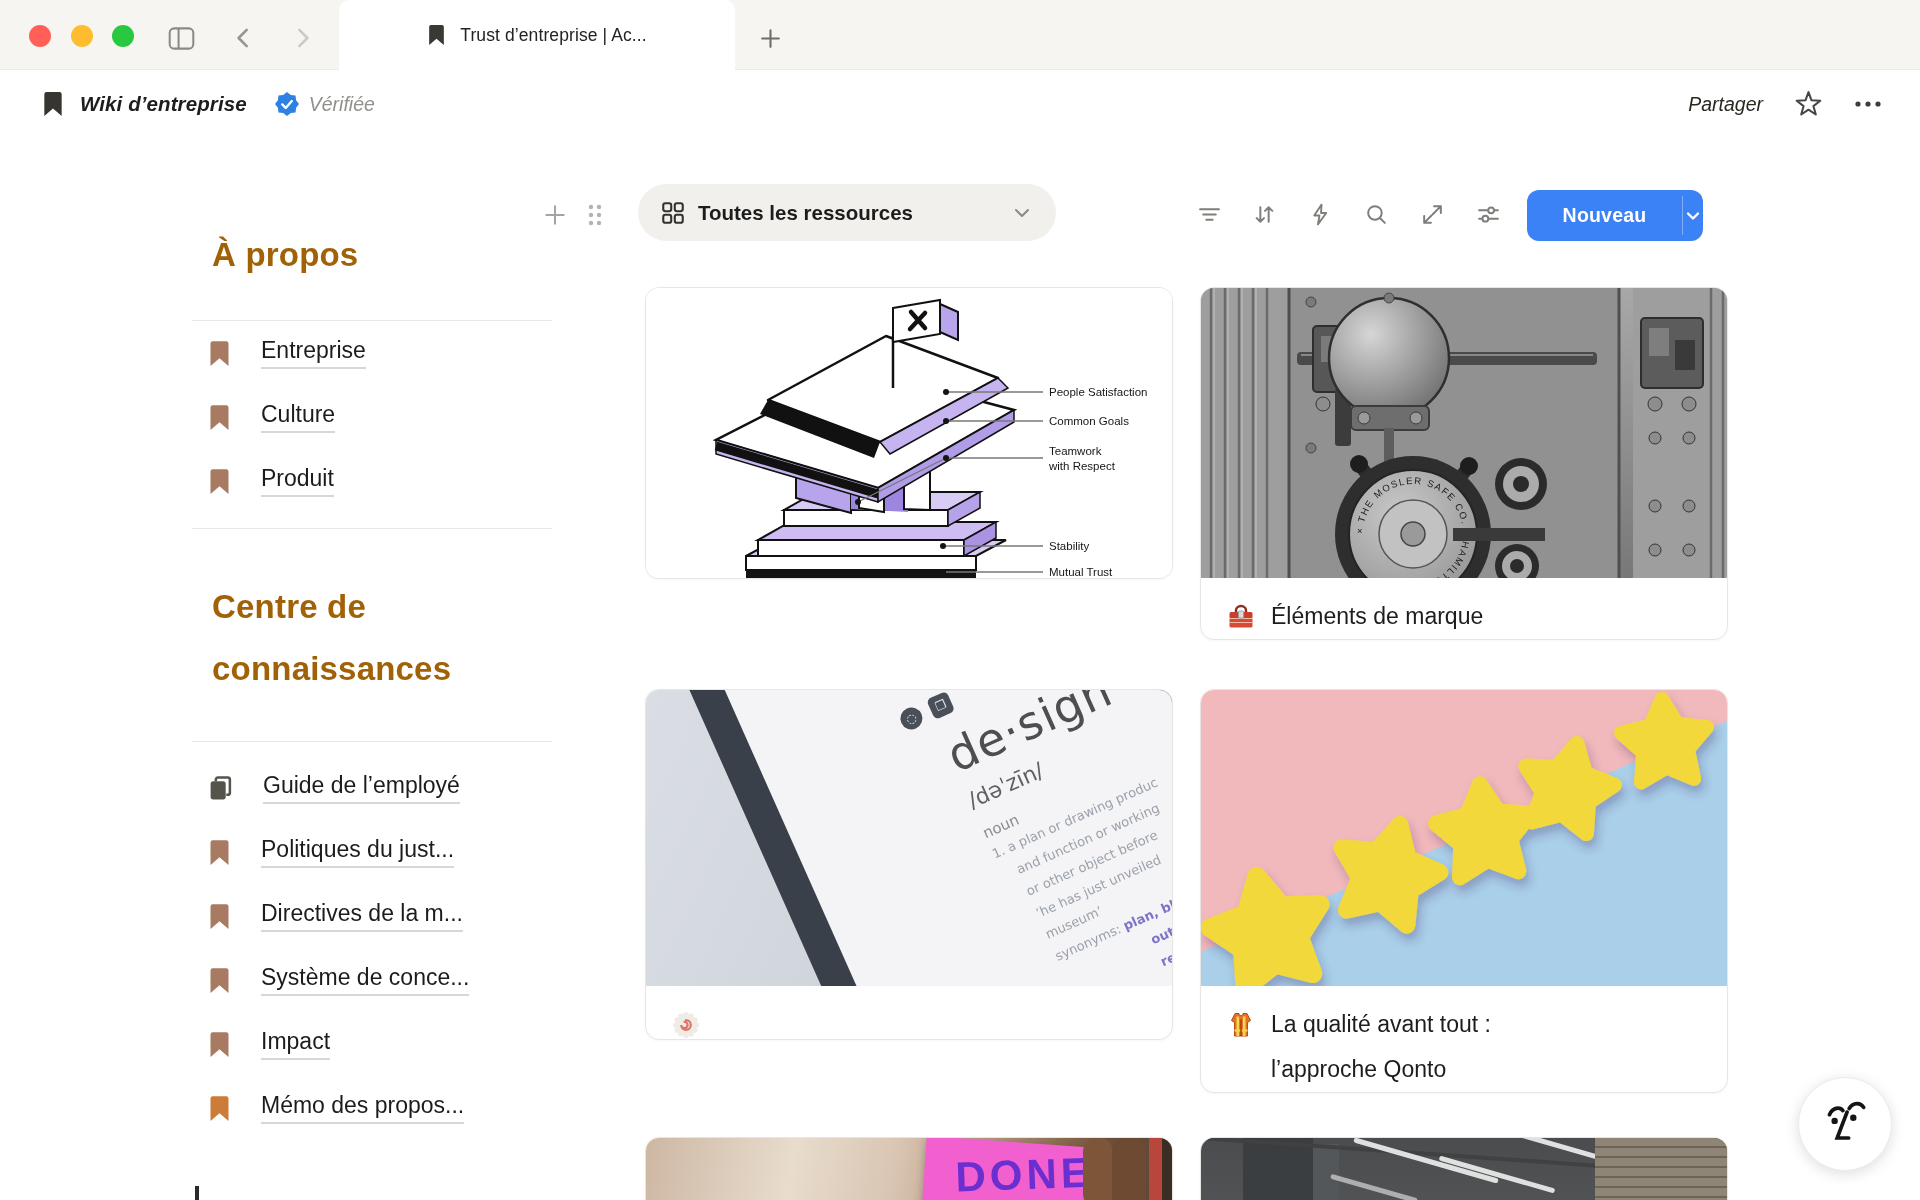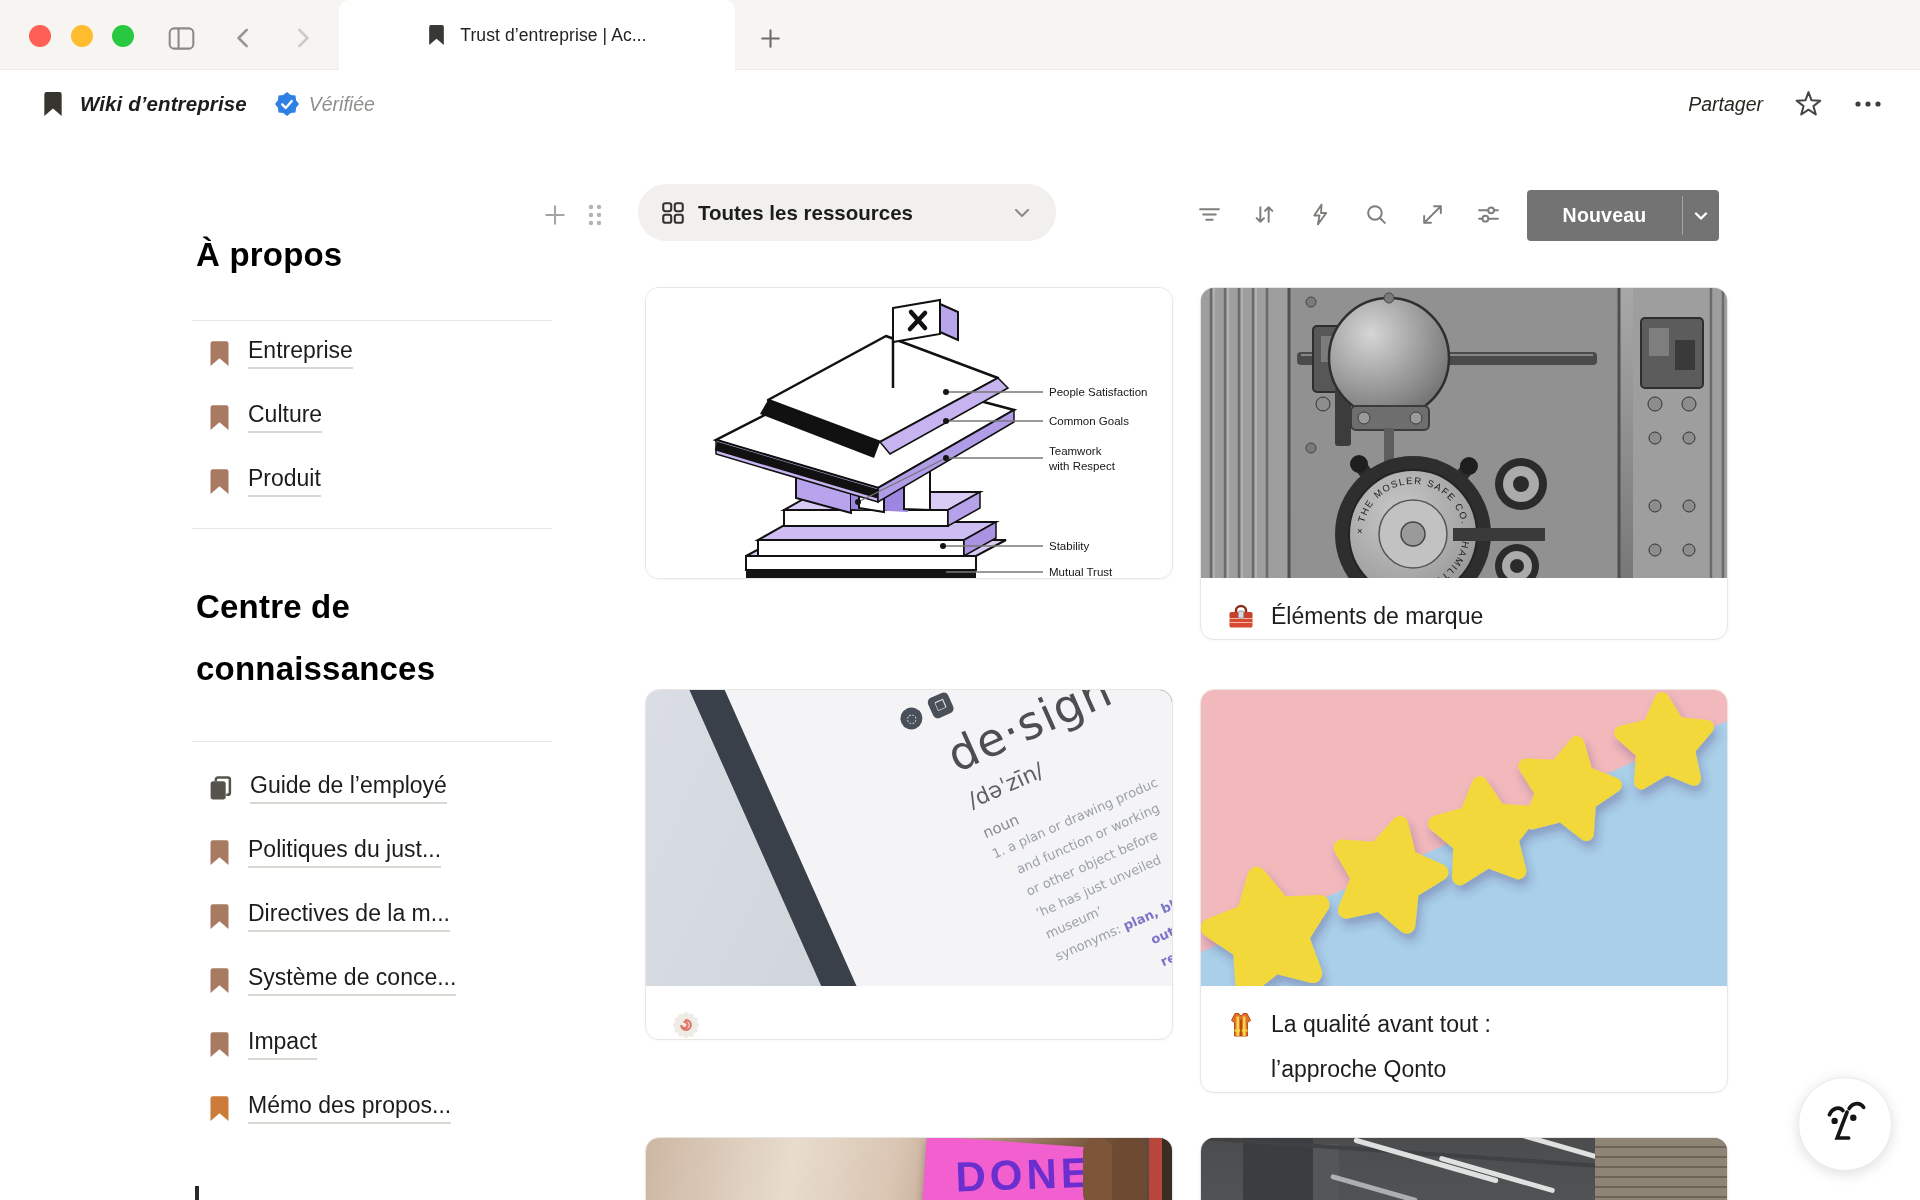--- a/index.html
+++ b/index.html
@@ -28,39 +28,39 @@
   .hdr-left { position:absolute; left:42px; top:0; height:66px;
     display:flex; align-items:center; gap:16px; }
   .hdr-title { font-size:20.5px; font-weight:600; color:#1d1d1b; letter-spacing:.1px; }
   .hdr-verified { display:flex; align-items:center; gap:10px; margin-left:12px; }
   .hdr-verified-label { font-size:19.5px; color:#918f8b; }
   .hdr-right { position:absolute; right:38px; top:0; height:66px;
     display:flex; align-items:center; gap:32px; }
   .share-label { font-size:19.5px; color:#28281f; cursor:default; }
 
   
-  .section-heading { position:absolute; left:196px; font-size:33px; font-weight:700;
-    color:#000000; line-height:62px; width:380px; letter-spacing:.2px; }
+  .section-heading { position:absolute; left:212px; font-size:33px; font-weight:700;
+    color:#a16207; line-height:62px; width:380px; letter-spacing:.2px; }
   .divider { position:absolute; left:192px; width:360px; height:1px; background:#e9e8e4; }
   .side-item { position:absolute; left:208px; height:44px;
-    display:flex; align-items:center; gap:17px; cursor:default; }
+    display:flex; align-items:center; gap:30px; cursor:default; }
   .side-label { font-size:23px; color:#1c1c1a; line-height:1.15;
     border-bottom:2px solid #d9d7d2; padding-bottom:3px; white-space:nowrap; }
 
   
   .hover-ctrl { position:absolute; width:30px; height:30px;
     display:flex; align-items:center; justify-content:center; }
   .view-pill { position:absolute; left:638px; top:184px; width:418px; height:57px;
     background:#f1f0ed; border-radius:29px; display:flex; align-items:center;
     padding:0 24px; gap:14px; cursor:default; }
   .view-label { font-size:20.5px; font-weight:600; color:#1c1c1a; flex:1; }
   .tb-ic { position:absolute; top:196px; width:36px; height:36px;
     display:flex; align-items:center; justify-content:center; }
-  .btn-new { position:absolute; left:1527px; top:190px; width:192px; height:51px;
-    background:#737373; border-radius:4px; display:flex; align-items:stretch;
+  .btn-new { position:absolute; left:1527px; top:190px; width:176px; height:51px;
+    background:#3b82f6; border-radius:12px; display:flex; align-items:stretch;
     overflow:hidden; cursor:default; }
   .btn-new-label { width:155px; display:flex; align-items:center; justify-content:center;
     color:#fff; font-size:19.5px; font-weight:600; letter-spacing:.2px; }
   .btn-new-sep { width:1px; background:rgba(255,255,255,.35); margin:6px 0; }
   .btn-new-chev { flex:1; display:flex; align-items:center; justify-content:center; }
 
   
   .card { position:absolute; width:528px; background:#fff;
     border:1px solid #e7e6e2; border-radius:14px; overflow:hidden;
     box-shadow:0 1px 3px rgba(20,20,20,.04); }

